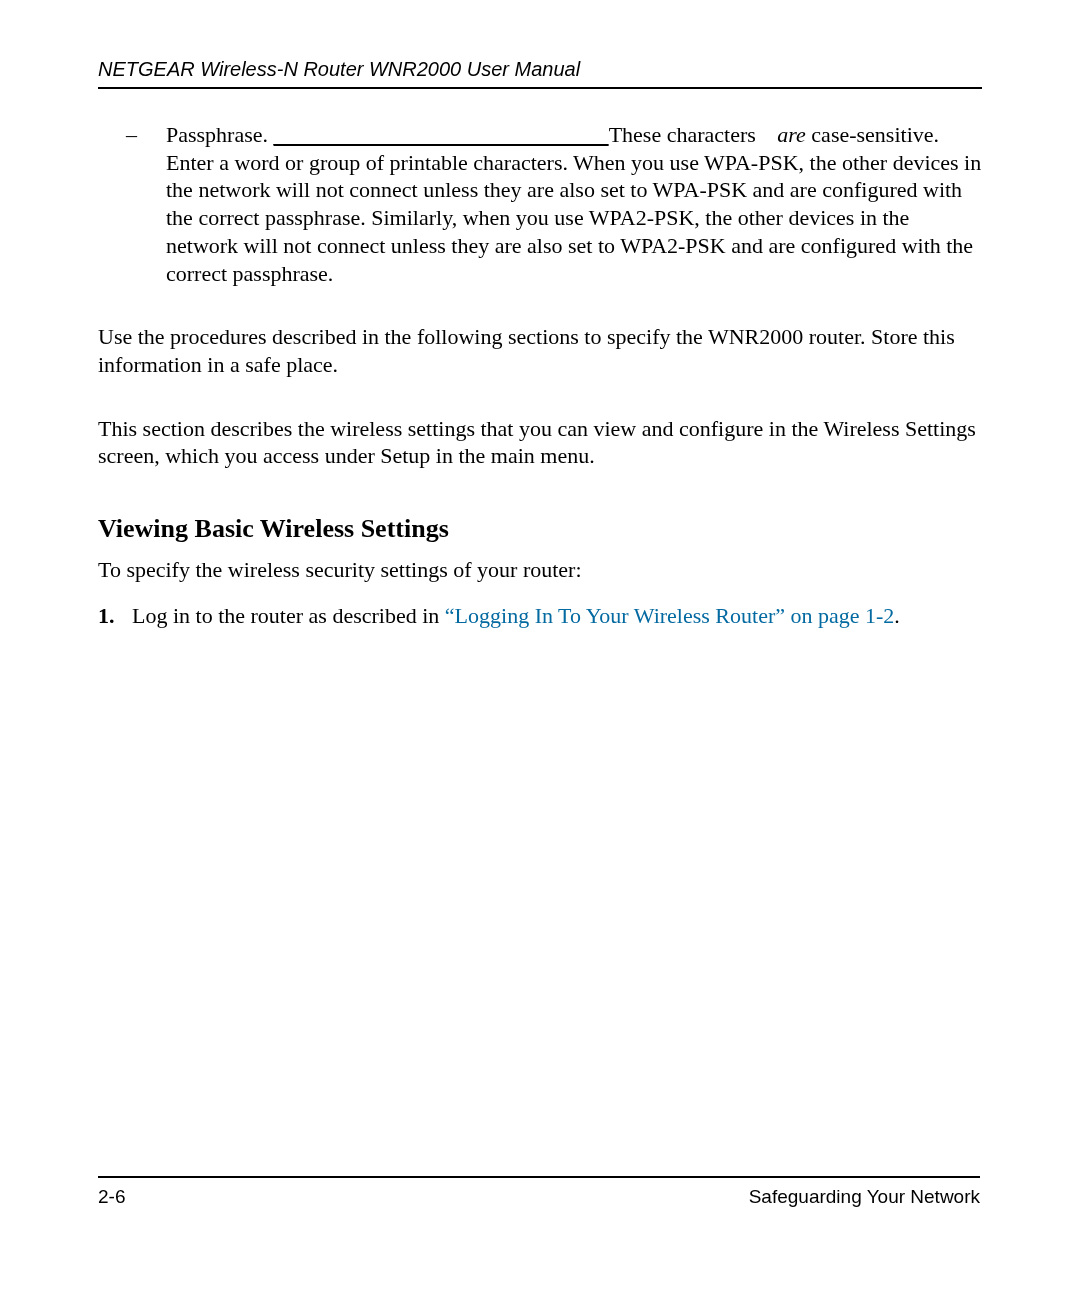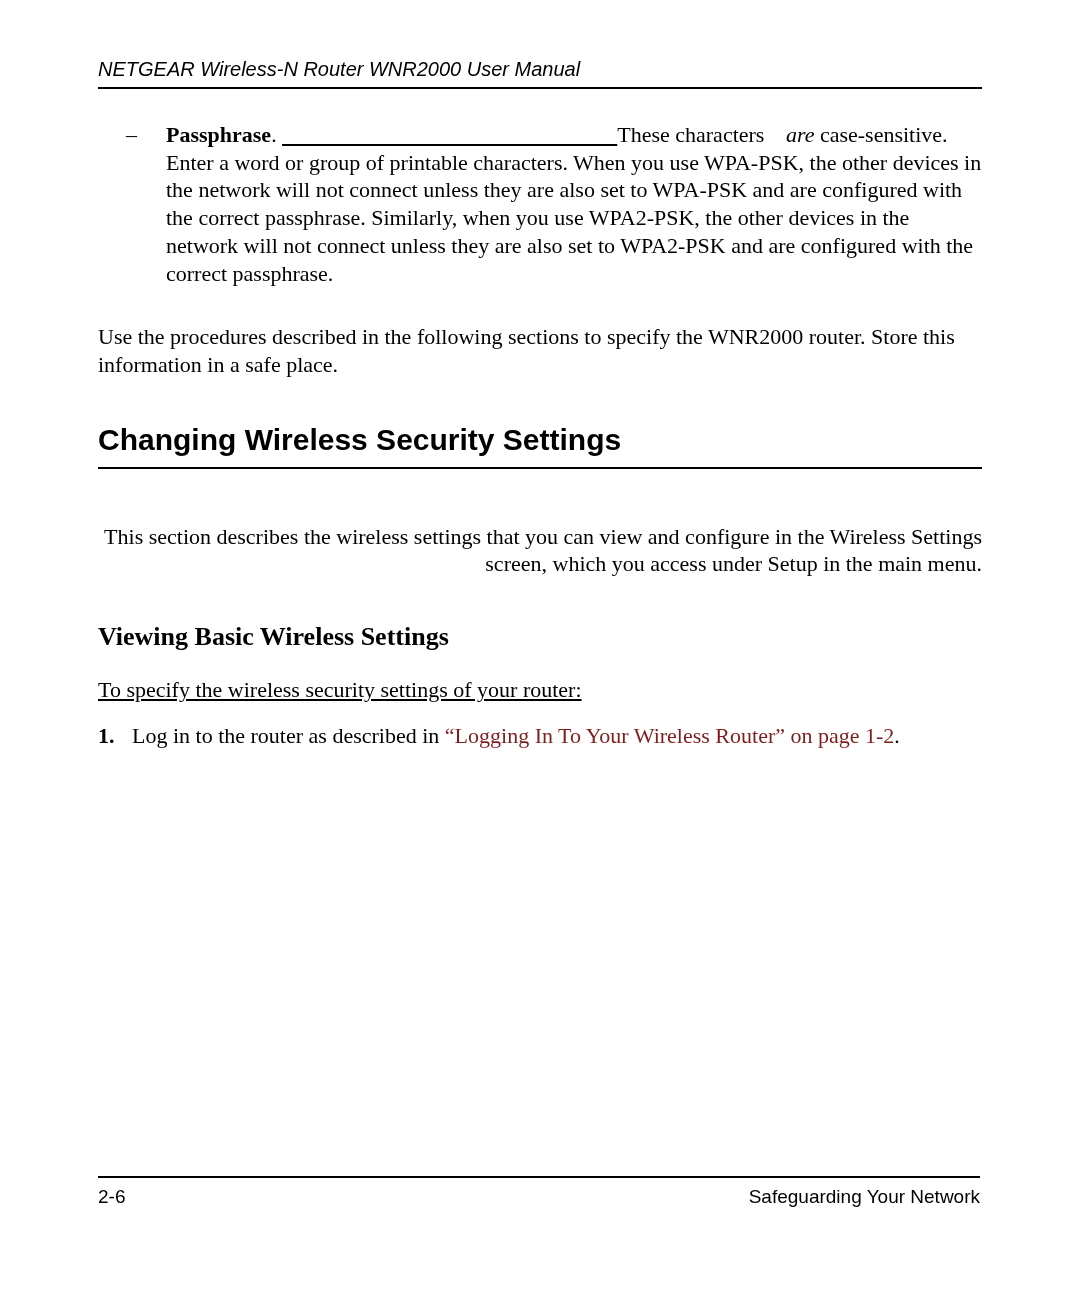--- a/index.html
+++ b/index.html
@@ -4,32 +4,32 @@
   <style>
     * { box-sizing: border-box; margin: 0; padding: 0; }
     html, body { width: 1080px; height: 1296px; background: #fff; }
     body { font-family: "Times New Roman", Times, serif; color: #000; }
     .page { position: relative; width: 1080px; height: 1296px; padding: 58px 98px 0 98px; }
     .header { font-family: Arial, Helvetica, sans-serif; font-style: italic; font-size: 20px; padding-bottom: 6px; border-bottom: 2px solid #000; }
     .body { padding-top: 32px; }
     .bullet-item { margin-left: 34px; position: relative; font-size: 22px; line-height: 1.26; }
     .dash { position: absolute; left: -6px; top: 0; }
     .bullet-text { display: block; margin-left: 34px; }
-    .bold-label { font-weight: bold; }
+    .bold-label { font-weight: normal; }
     .fill-line { letter-spacing: 0px; text-decoration: underline; }
     .italic { font-style: italic; margin-left: 16px; }
     .para { font-size: 22px; line-height: 1.26; margin-top: 36px; }
     .h1 { font-family: Arial, Helvetica, sans-serif; font-weight: bold; font-size: 30px; margin-top: 44px; padding-bottom: 10px; border-bottom: 2px solid #000; }
     .h1 + .para { margin-top: 54px; text-align: right; }
     .h2 { font-family: Liberation Serif, serif; font-weight: bold; font-size: 26px; margin-top: 44px; }
-    .h2 + .para { margin-top: 24px; text-decoration: underline; }
+    .h2 + .para { margin-top: 12px; }
     .ol { margin-top: 18px; font-size: 22px; line-height: 1.26; counter-reset: step; }
     .ol .li { position: relative; margin-left: 34px; }
     .ol .num { position: absolute; left: -34px; top: 0; font-weight: bold; }
-    .link { color: #7f1d1d; }
+    .link { color: #0369a1; }
     .footer { position: absolute; left: 98px; right: 100px; bottom: 88px; }
     .footer-rule { border-top: 2px solid #000; height: 0; margin-bottom: 8px; }
     .footer-row { display: flex; justify-content: space-between; font-family: Arial, Helvetica, sans-serif; font-size: 19px; }
     .version { position: absolute; left: 0; right: 0; bottom: 48px; text-align: center; font-family: Arial, Helvetica, sans-serif; font-style: italic; font-size: 19px; }
   </style>
 </head>
 <body>
 
 <div class="page">
 
@@ -41,21 +41,20 @@
 
     <div class="bullet-item">
       <span class="dash">–</span>
       <span class="bullet-text">
         <span class="bold-label">Passphrase</span><span>. </span><span class="fill-line">______________________________ </span><span>These characters </span><span class="italic">are</span><span> case-sensitive. Enter a word or group of printable characters. When you use WPA-PSK, the other devices in the network will not connect unless they are also set to WPA-PSK and are configured with the correct passphrase. Similarly, when you use WPA2-PSK, the other devices in the network will not connect unless they are also set to WPA2-PSK and are configured with the correct passphrase.</span>
       </span>
     </div>
 
     <div class="para">Use the procedures described in the following sections to specify the WNR2000 router. Store this information in a safe place.</div>
 
-    <div class="h1">Changing Wireless Security Settings</div>
 
     <div class="para">This section describes the wireless settings that you can view and configure in the Wireless Settings screen, which you access under Setup in the main menu.</div>
 
     <div class="h2">Viewing Basic Wireless Settings</div>
 
     <div class="para">To specify the wireless security settings of your router:</div>
 
     <div class="ol">
       <div class="li">
         <span class="num">1.</span>

